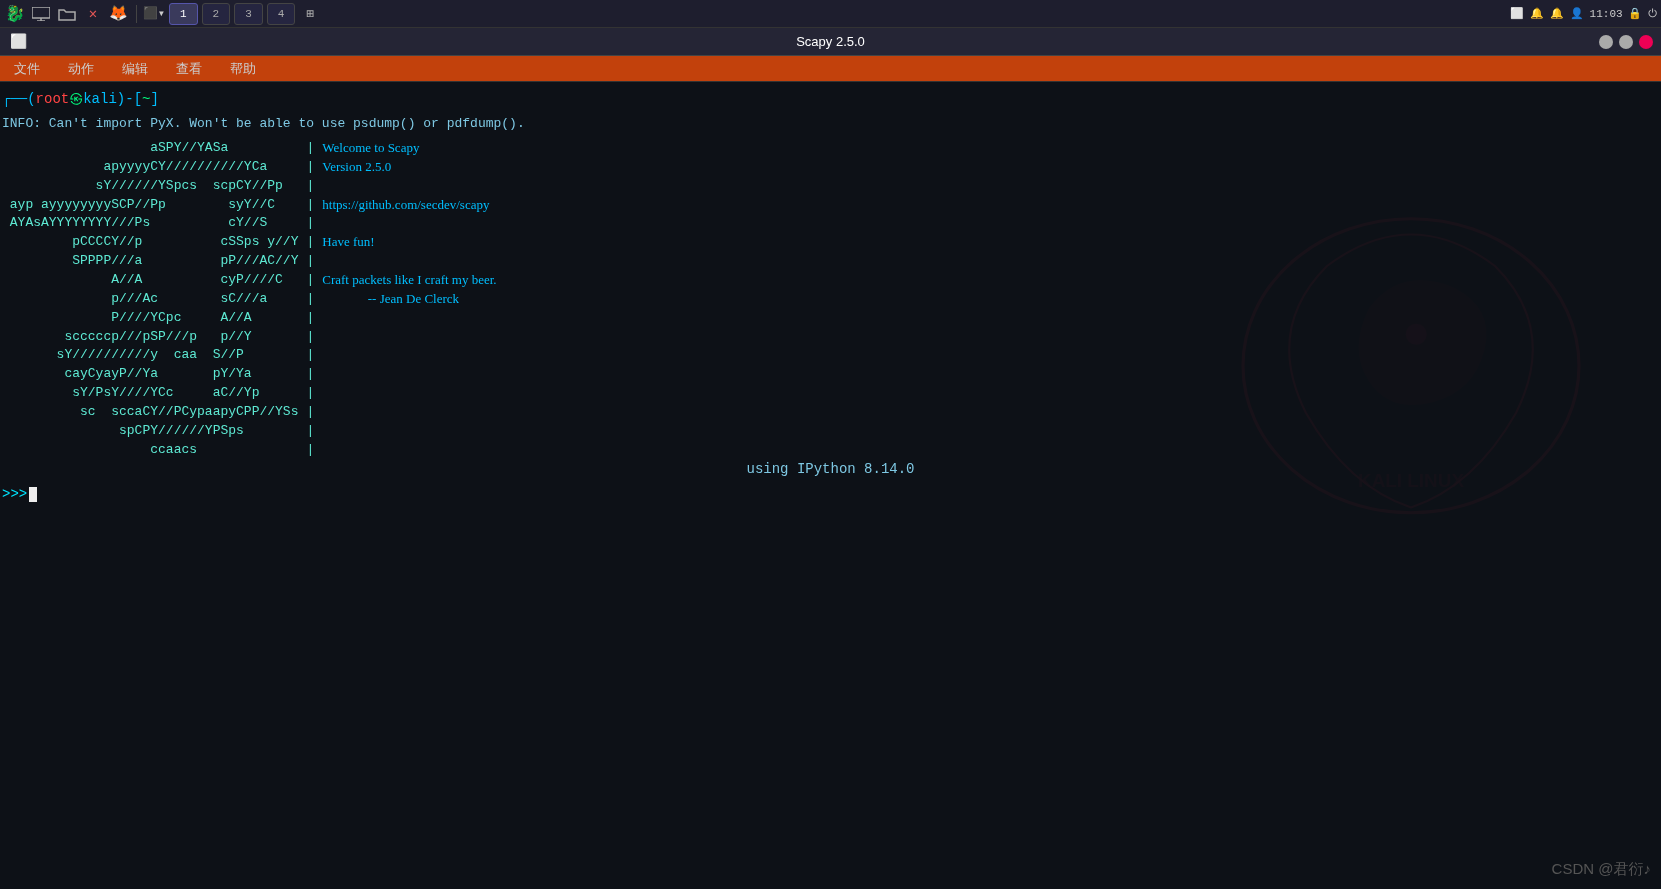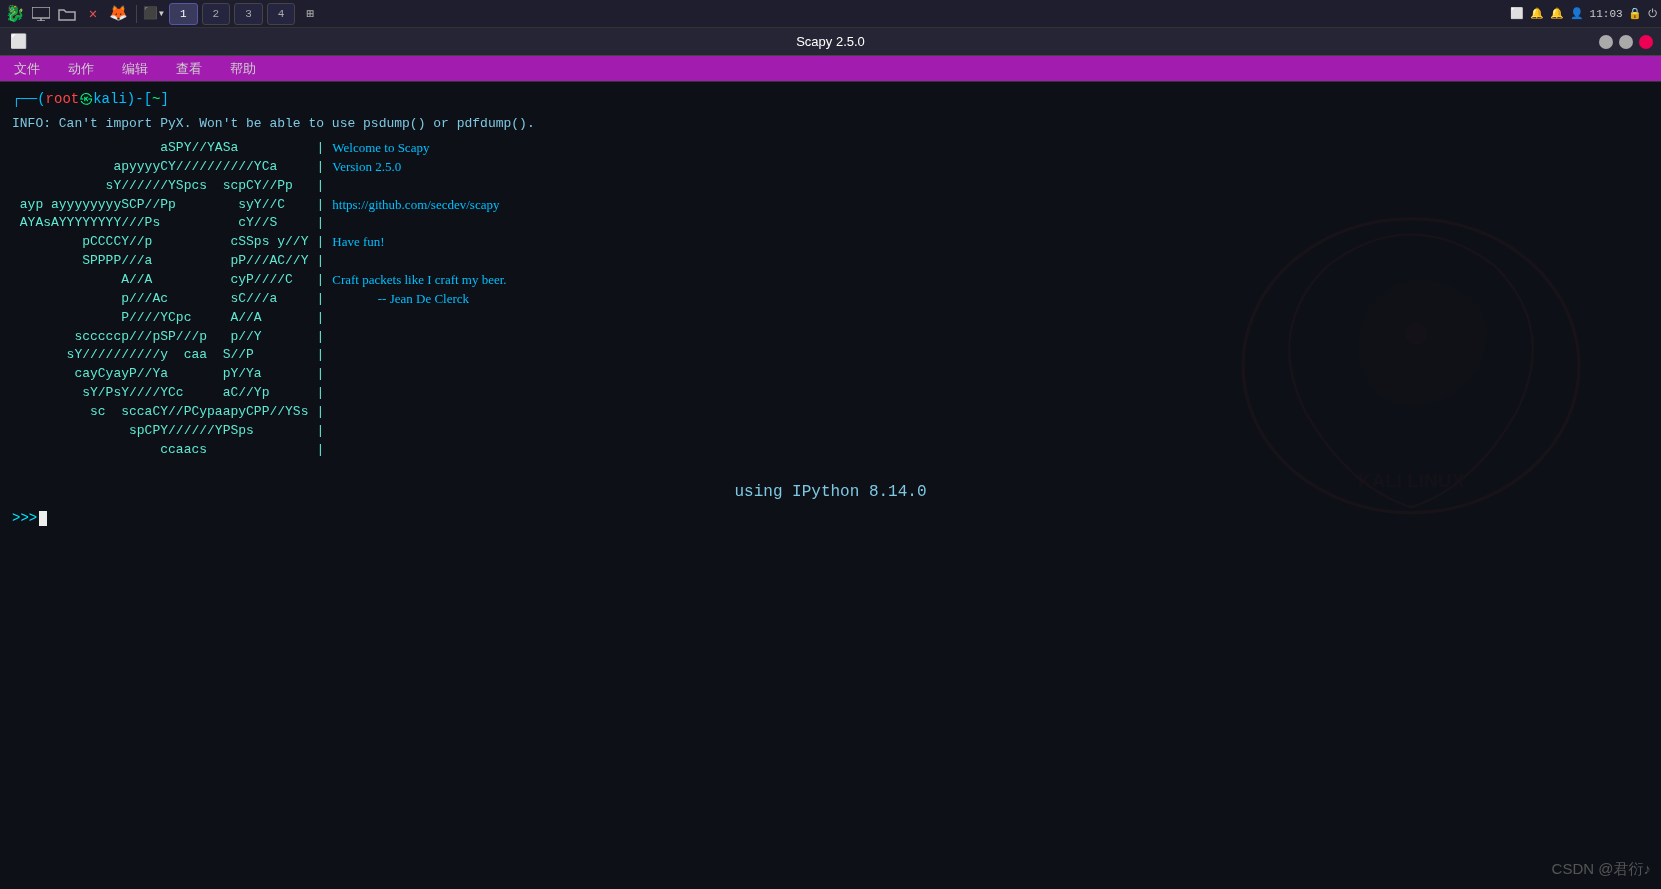--- a/index.html
+++ b/index.html
@@ -102,42 +102,42 @@
       position: absolute;
       left: 8px;
       display: flex;
       align-items: center;
     }
 
     
     #menubar {
       width: 100%;
       height: 26px;
-      background: #a21caf;
+      background: #c2410c;
       display: flex;
       align-items: center;
       padding: 0 8px;
       gap: 16px;
       border-bottom: 1px solid #333;
     }
     .menu-item {
       color: #ccc;
       font-size: 13px;
       font-family: sans-serif;
       cursor: pointer;
       padding: 2px 6px;
       border-radius: 3px;
     }
 
     
     #terminal {
       width: 100%;
       height: calc(889px - 28px - 28px - 26px);
       background: #0d1117;
-      padding: 8px 12px;
+      padding: 8px 2px;
       overflow: hidden;
       position: relative;
     }
 
     .prompt-line {
       color: #00ff7f;
       font-size: 14px;
       font-family: 'Courier New', monospace;
       line-height: 1.4;
     }
@@ -168,25 +168,25 @@
     .welcome-text {
       color: #00bfff;
       font-size: 13px;
       font-family: Liberation Serif, serif;
       line-height: 1.45;
       white-space: pre;
     }
 
     .using-line {
       color: #7ec8e3;
-      font-size: 16px;
+      font-size: 14px;
       font-family: 'Courier New', monospace;
       line-height: 1.5;
       text-align: center;
-      margin-top: 21px;
+      margin-top: 0;
     }
 
     .repl-prompt {
       color: #00e5ff;
       font-size: 14px;
       font-family: 'Courier New', monospace;
       margin-top: 6px;
       display: flex;
       align-items: center;
     }

